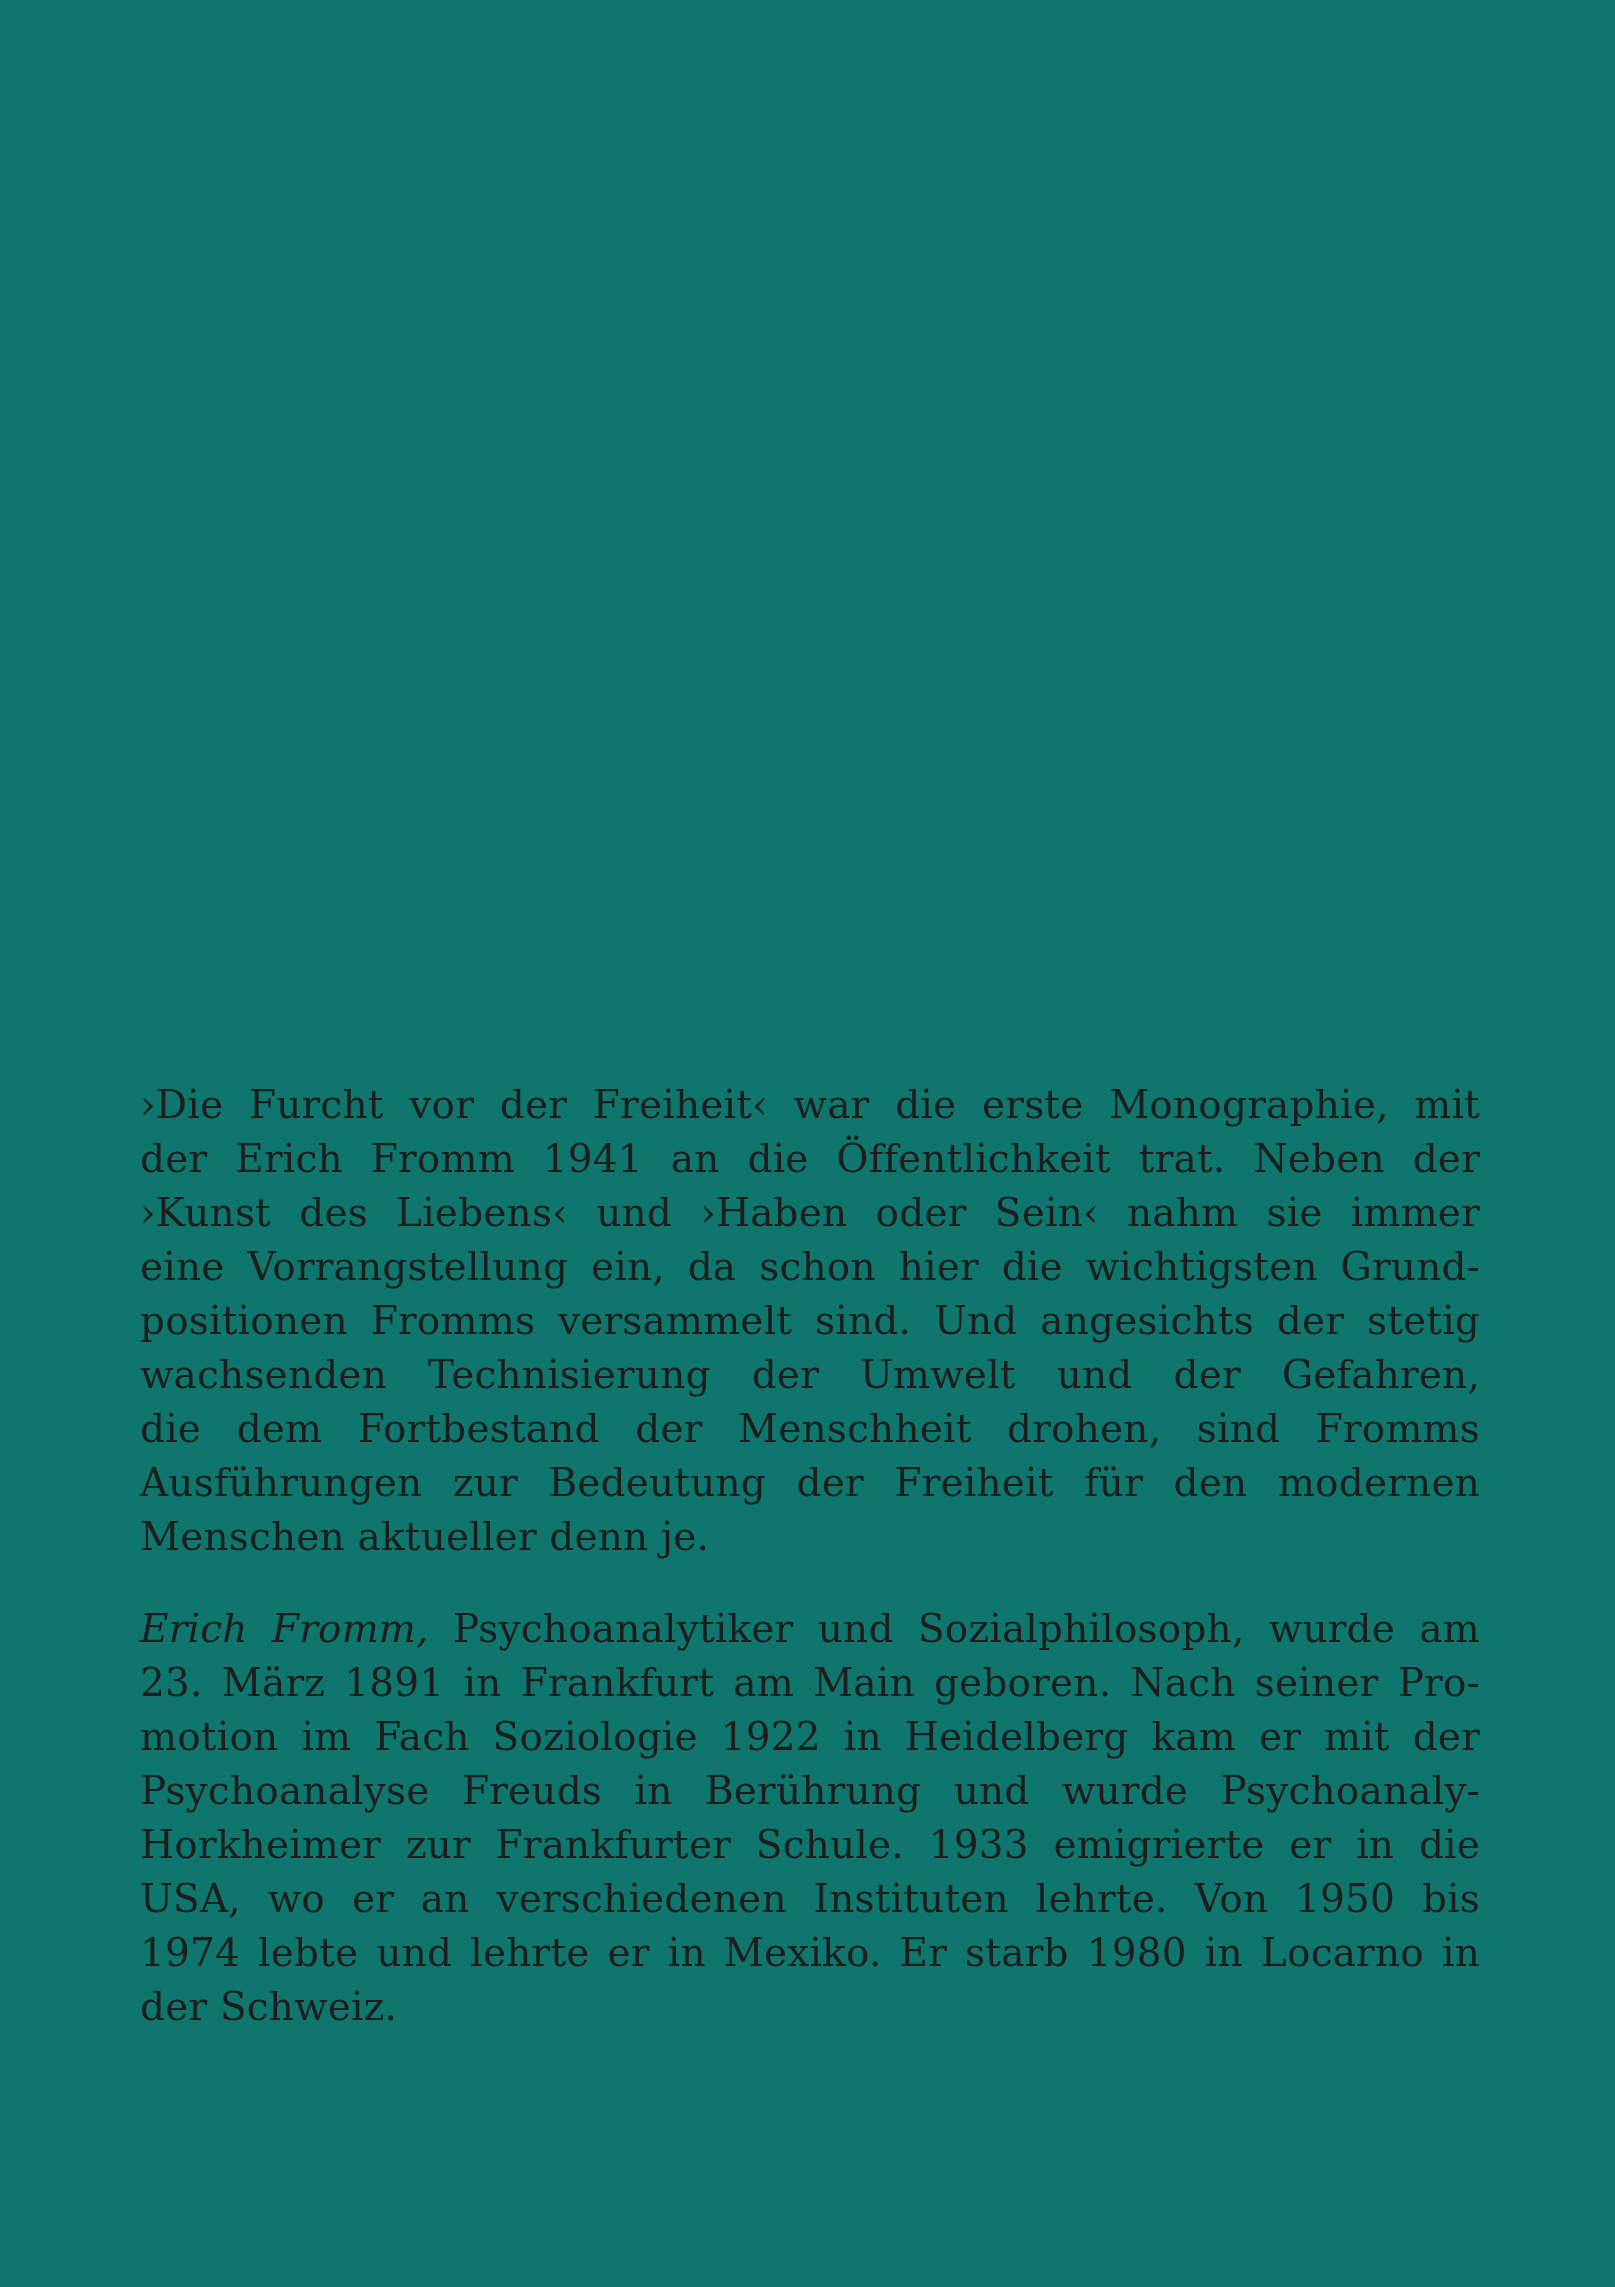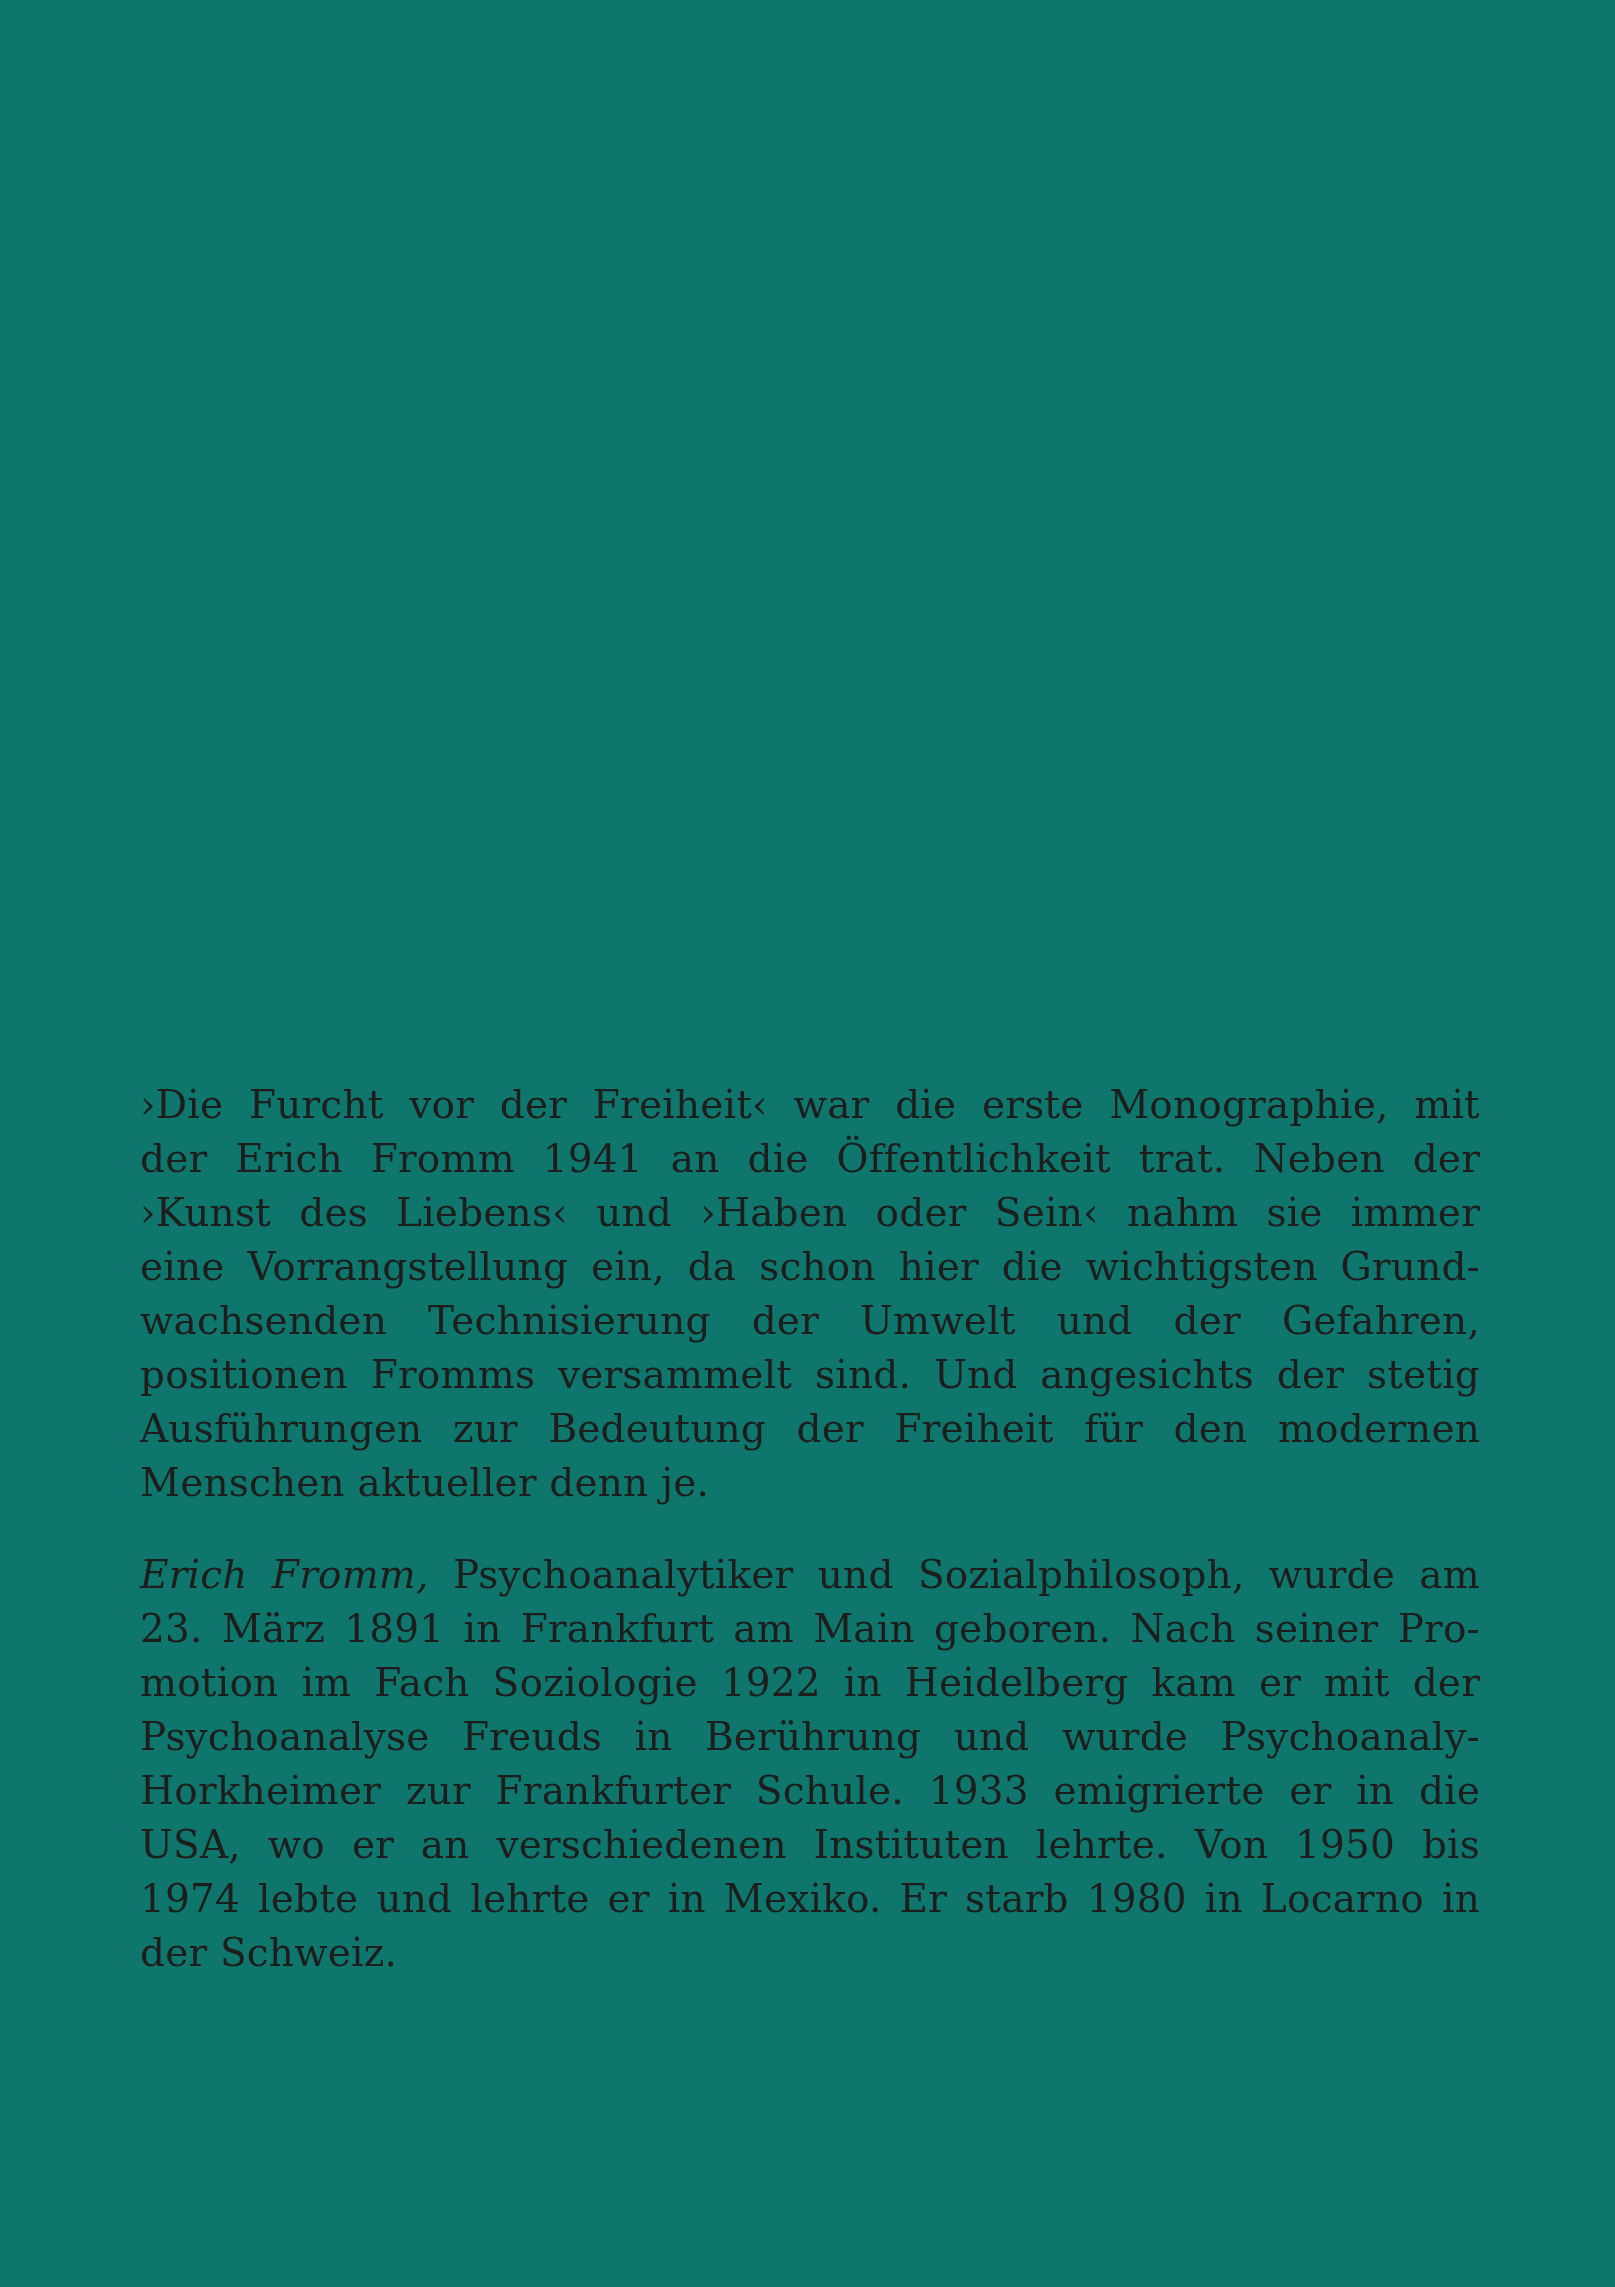--- a/index.html
+++ b/index.html
@@ -48,22 +48,23 @@
 <body>
 
 <div class="page">
   <div class="text-block">
 
     <div class="paragraph">
       <div class="line">›Die Furcht vor der Freiheit‹ war die erste Monographie, mit</div>
       <div class="line">der Erich Fromm 1941 an die Öffentlichkeit trat. Neben der</div>
       <div class="line">›Kunst des Liebens‹ und ›Haben oder Sein‹ nahm sie immer</div>
       <div class="line">eine Vorrangstellung ein, da schon hier die wichtigsten Grund-</div>
+      <div class="line">positionen Fromms versammelt sind. Und angesichts der stetig</div>
       <div class="line">wachsenden Technisierung der Umwelt und der Gefahren,</div>
-      <div class="line">positionen Fromms versammelt sind. Und angesichts der stetig</div>
+      <div class="line">die dem Fortbestand der Menschheit drohen, sind Fromms</div>
       <div class="line">Ausführungen zur Bedeutung der Freiheit für den modernen</div>
       <div class="line last">Menschen aktueller denn je.</div>
     </div>
 
     <div class="paragraph">
       <div class="line">
         <span class="italic">Erich Fromm,</span><span> Psychoanalytiker und Sozialphilosoph, wurde am</span>
       </div>
       <div class="line">23. März 1891 in Frankfurt am Main geboren. Nach seiner Pro-</div>
       <div class="line">motion im Fach Soziologie 1922 in Heidelberg kam er mit der</div>

